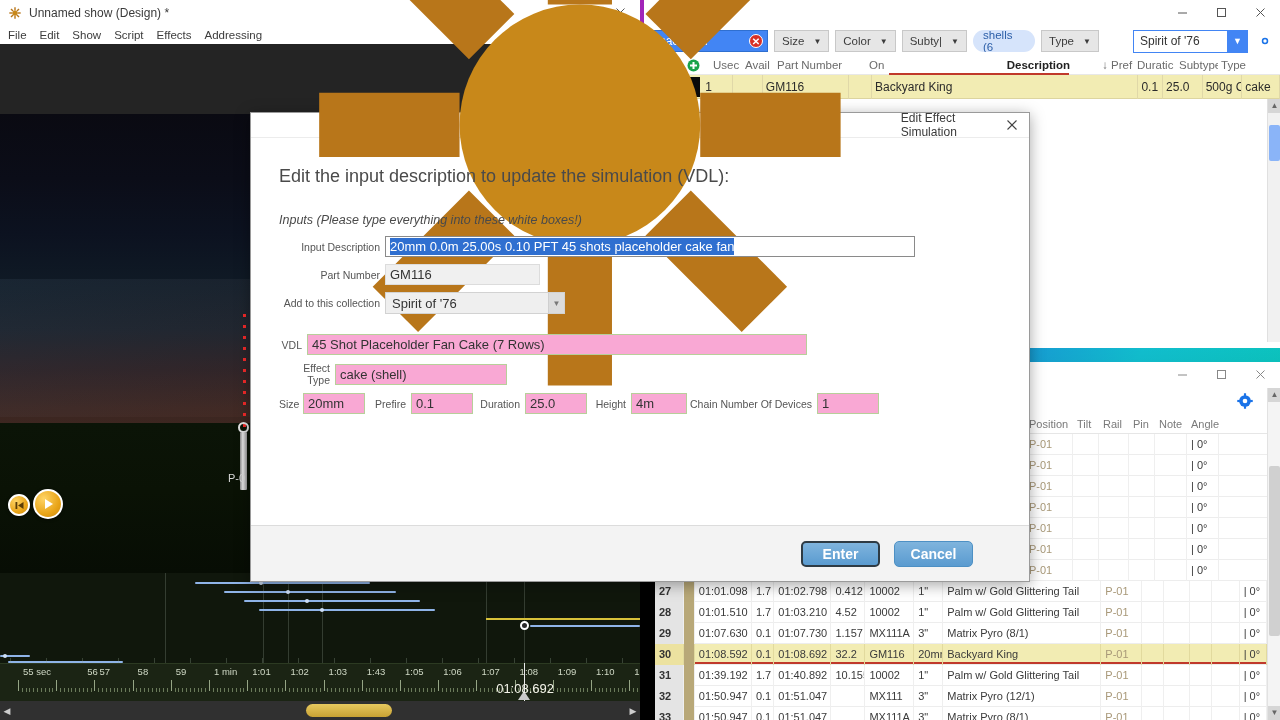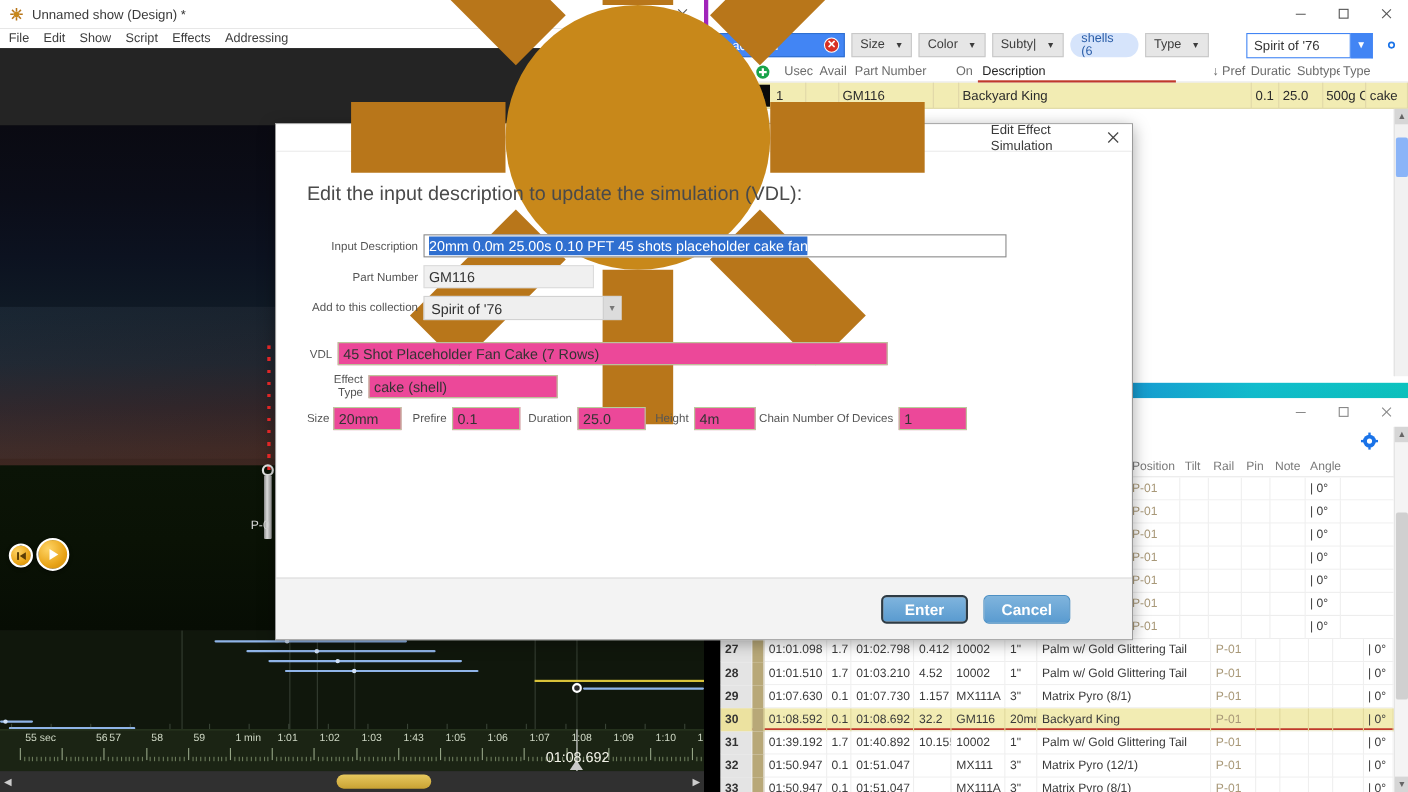--- a/index.html
+++ b/index.html
@@ -188,21 +188,21 @@
     display: flex; align-items: center; justify-content: center; font-size: 9px;
     border: 1px solid #4285f4; border-left: none;
   }
   .gear { color: #1a73e8; width: 18px; height: 18px; margin-left: 8px; }
 
   .lib-header {
     height: 19px; display: flex; align-items: center; font-size: 11.5px;
     color: #6b6b6b; border-bottom: 1px solid #e8e8e8; position: relative;
   }
   .lib-header .hc { overflow: hidden; white-space: nowrap; padding-left: 3px; }
-  .lib-header .hc.desc { color: #222; font-weight: normal; }
+  .lib-header .hc.desc { color: #222; font-weight: bold; text-align: right; }
   .underline-red {
     position: absolute; height: 2px; background: #c0392b; bottom: -1px;
   }
   .lib-row {
     height: 24px; display: flex; align-items: center; font-size: 12px;
     color: #2b2b2b; background: #f2ecb3; border-bottom: 1px solid #ddd5a0;
   }
   .lib-row .c { overflow: hidden; white-space: nowrap; padding-left: 3px;
     border-right: 1px solid #e0d8a8; height: 24px; line-height: 24px; }
   .thumb {
@@ -279,21 +279,21 @@
   .frow { display: flex; align-items: center; margin-bottom: 7px; }
   .flabel { font-size: 10.5px; color: #555; text-align: right; padding-right: 5px; }
   .fbox {
     height: 21px; border: 1px solid #c8c8c8; background: #fff;
     font-size: 13px; color: #333; display: flex; align-items: center;
     padding: 0 4px; white-space: nowrap; overflow: hidden;
   }
   .fbox.focused { border: 1px solid #8a8a8a; }
   .sel-text { background: #2f6fd0; color: #fff; padding: 1px 0; }
   .fbox.gray { background: #f0f0f0; border-color: #dcdcdc; }
-  .fbox.green { background: #ec4899; border: 1px solid #b7cf9a; }
+  .fbox.green { background: #f9a8d4; border: 1px solid #b7cf9a; }
   .combo {
     height: 22px; border: 1px solid #d2d2d2; background: #efefef;
     display: flex; align-items: center; font-size: 13px; color: #333;
   }
   .combo .cv { padding: 0 6px; flex: 1; }
   .combo .ca {
     width: 16px; height: 20px; background: #dcdcdc; color: #777;
     font-size: 8px; display: flex; align-items: center; justify-content: center;
     border-left: 1px solid #cfcfcf;
   }
@@ -1002,20 +1002,21 @@
       <div class="dlg-close">
         <svg width="12" height="12" viewBox="0 0 12 12">
           <line x1="1.5" y1="1.5" x2="10.5" y2="10.5" stroke="#444" stroke-width="1.1"></line>
           <line x1="10.5" y1="1.5" x2="1.5" y2="10.5" stroke="#444" stroke-width="1.1"></line>
         </svg>
       </div>
     </div>
 
     <div class="dlg-body">
       <div class="dlg-h1">Edit the input description to update the simulation (VDL):</div>
+      <div class="dlg-sec">Inputs (Please type everything into these white boxes!)</div>
 
       <div class="frow">
         <div class="flabel" style="width:106px">Input Description</div>
         <div class="fbox focused" style="width:530px">
           <span class="sel-text">20mm 0.0m 25.00s 0.10 PFT 45 shots placeholder cake fan</span>
         </div>
       </div>
 
       <div class="frow">
         <div class="flabel" style="width:106px">Part Number</div>

